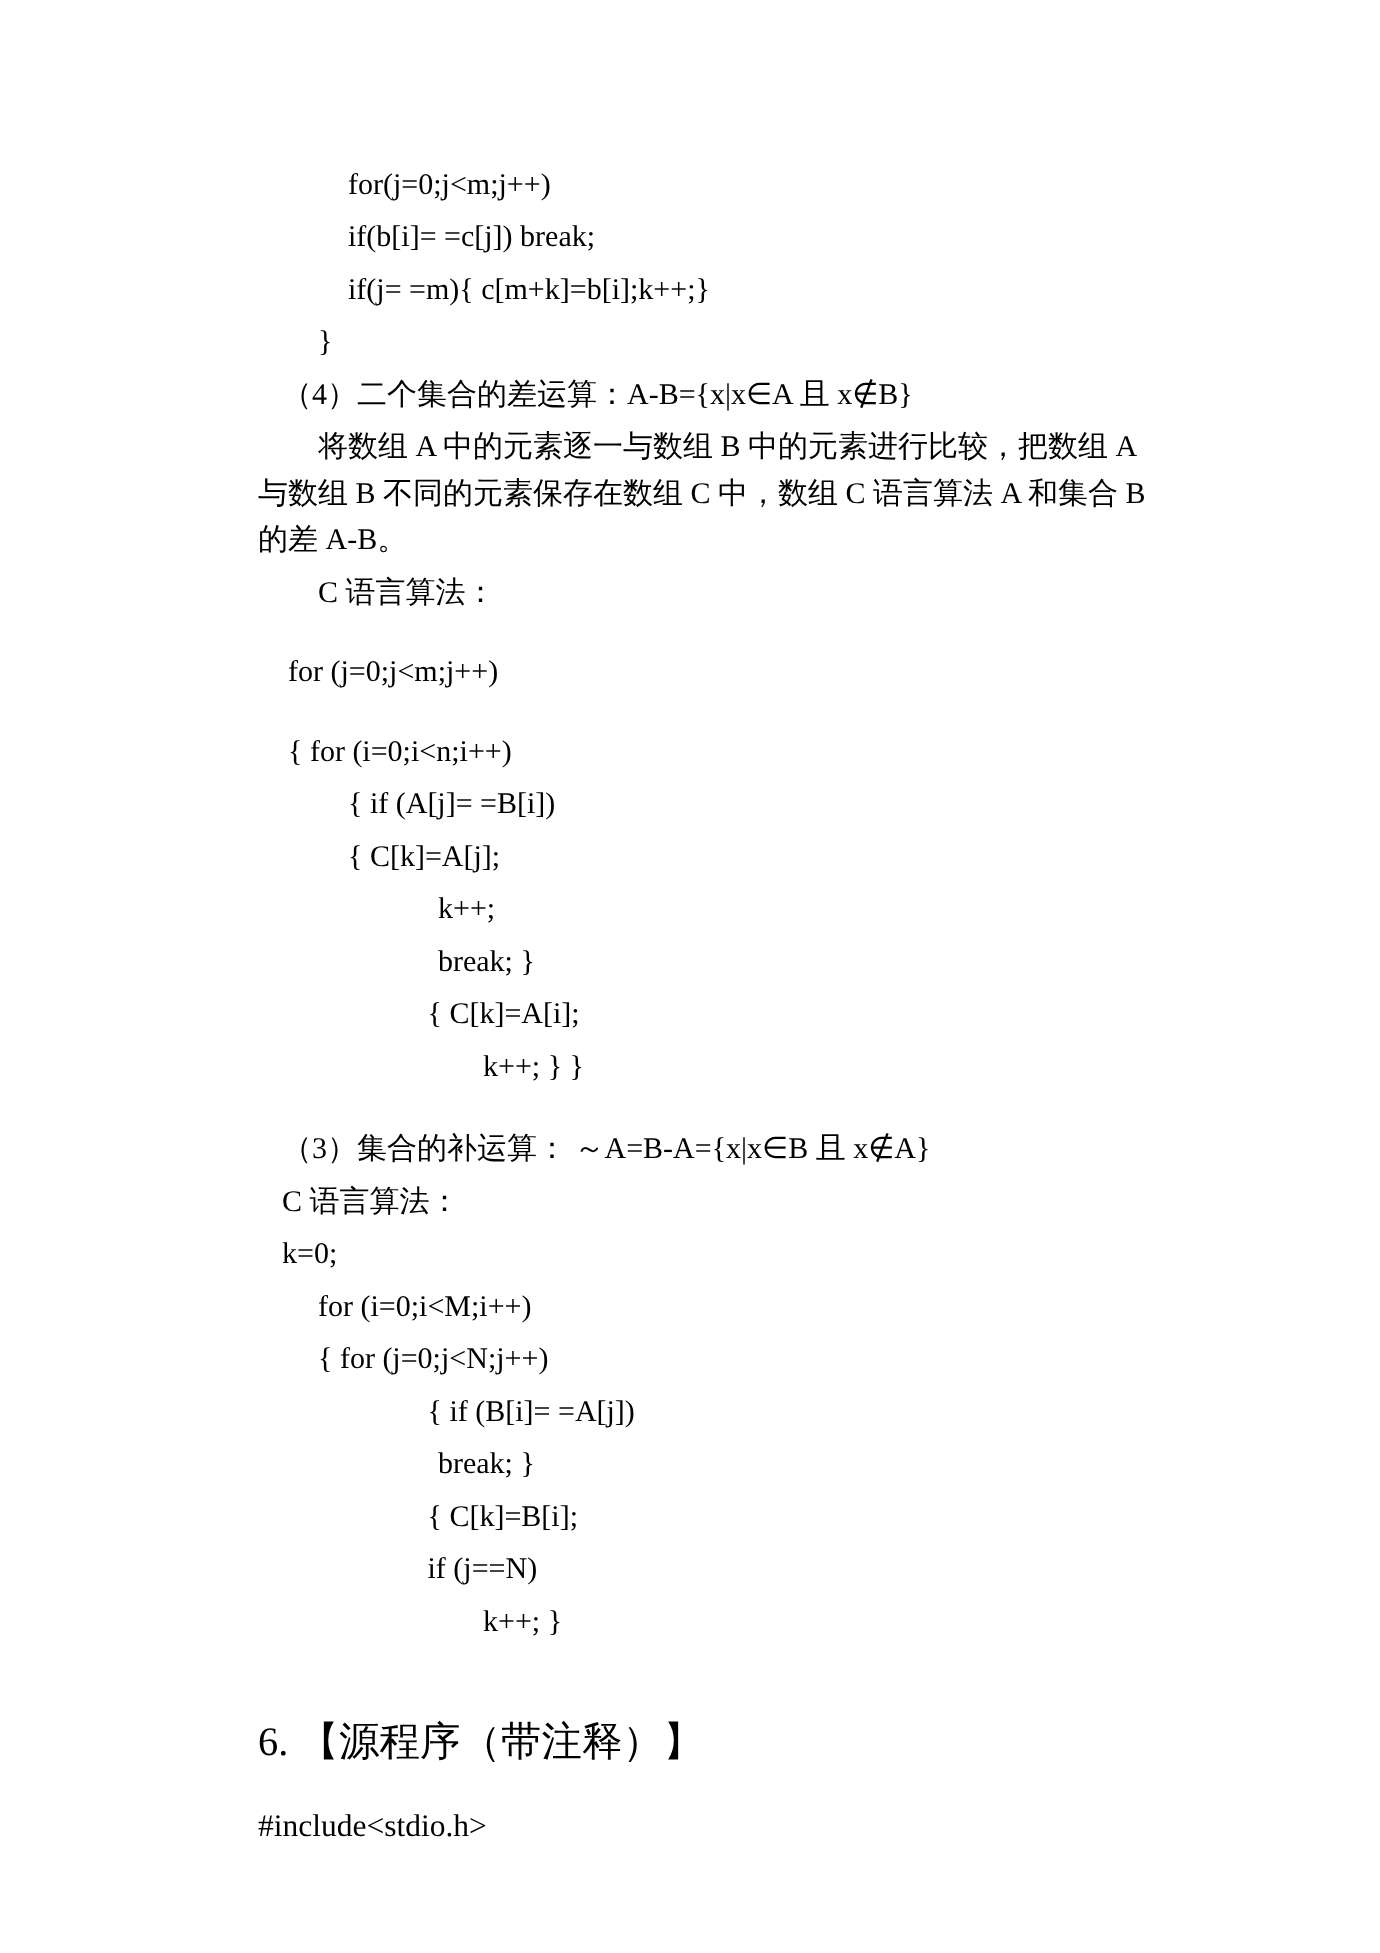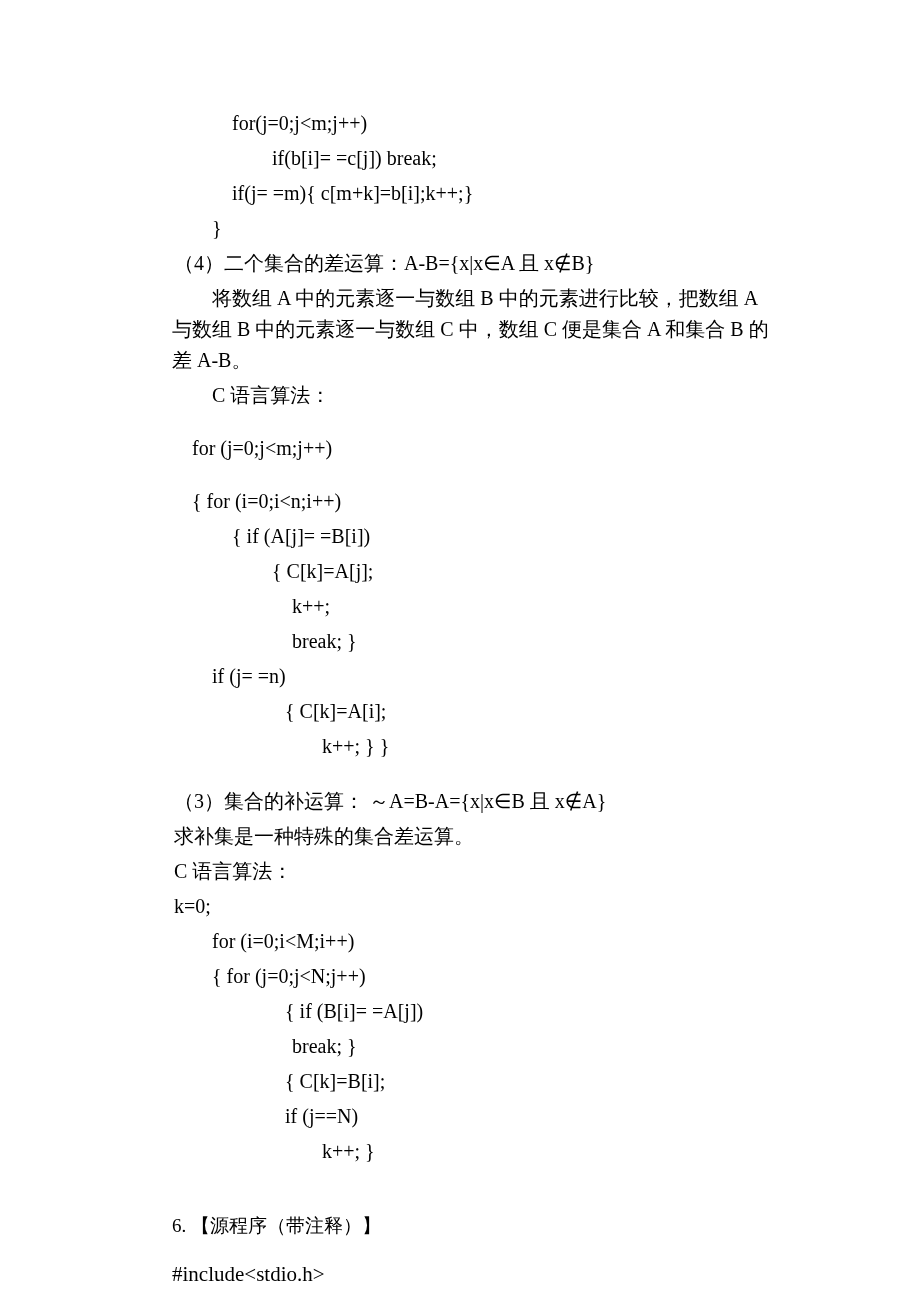--- a/index.html
+++ b/index.html
@@ -15,61 +15,59 @@
     padding:108px 138px 60px 172px;
   }
   p{
     margin:0 0 4px 0;
     font-size:20px;
     line-height:1.55;
     font-family:Liberation Serif, serif;
   }
   .heading{
     font-family:"Times New Roman","SimSun",serif;
-    font-size:19px;
+    font-size:27px;
     margin-top:44px;
     margin-bottom:18px;
   }
   .serif{
     font-family:"Times New Roman",serif;
     font-size:21px;
     margin-bottom:14px;
   }
-  .ind-1{margin-left:2px;}
+  .ind-1{margin-left:16px;}
   .ind-2{margin-left:20px;margin-top:22px;}
   .ind-3{margin-left:40px;}
   .ind-4{margin-left:60px;}
   .ind-5{margin-left:113px;}
-  .ind-6{margin-left:100px;}
+  .ind-6{margin-left:60px;}
   .ind-7{margin-left:120px;}
   .ind-8{margin-left:150px;}
 </style>
 </head>
 <body>
 
 <div class="page">
 
   <p class="ind-4">for(j=0;j&lt;m;j++)</p>
   <p class="ind-6">if(b[i]= =c[j]) break;</p>
   <p class="ind-4">if(j= =m){ c[m+k]=b[i];k++;}</p>
   <p class="ind-3">}</p>
   <p class="ind-1">（4）二个集合的差运算：A-B={x|x∈A 且 x∉B}</p>
-  <p style="text-indent:40px">将数组 A 中的元素逐一与数组 B 中的元素进行比较，把数组 A 与数组 B 中的元素逐一与数组 C 中，数组 C 便是集合 A 和集合 B 的差 A-B。</p>
+  <p style="text-indent:40px">将数组 A 中的元素逐一与数组 B 中的元素进行比较，把数组 A 与数组 B 不同的元素保存在数组 C 中，数组 C 语言算法 A 和集合 B 的差 A-B。</p>
   <p class="ind-3">C 语言算法：</p>
   <p class="ind-2">for (j=0;j&lt;m;j++)</p>
   <p class="ind-2">{   for (i=0;i&lt;n;i++)</p>
   <p class="ind-4">{   if (A[j]= =B[i])</p>
   <p class="ind-6">{   C[k]=A[j];</p>
   <p class="ind-7">k++;</p>
   <p class="ind-7">break; }</p>
-  <p class="ind-3">if (j= =n)</p>
   <p class="ind-5">{   C[k]=A[i];</p>
   <p class="ind-8">k++;  }   }</p>
   <p class="ind-1" style="margin-top:24px">（3）集合的补运算：  ～A=B-A={x|x∈B 且 x∉A}</p>
-  <p class="ind-1">求补集是一种特殊的集合差运算。</p>
   <p class="ind-1">C 语言算法：</p>
   <p class="ind-1">k=0;</p>
   <p class="ind-3">for (i=0;i&lt;M;i++)</p>
   <p class="ind-3">{   for (j=0;j&lt;N;j++)</p>
   <p class="ind-5">{       if (B[i]= =A[j])</p>
   <p class="ind-7">break;       }</p>
   <p class="ind-5">{   C[k]=B[i];</p>
   <p class="ind-5">if (j==N)</p>
   <p class="ind-8">k++;  }</p>
 

